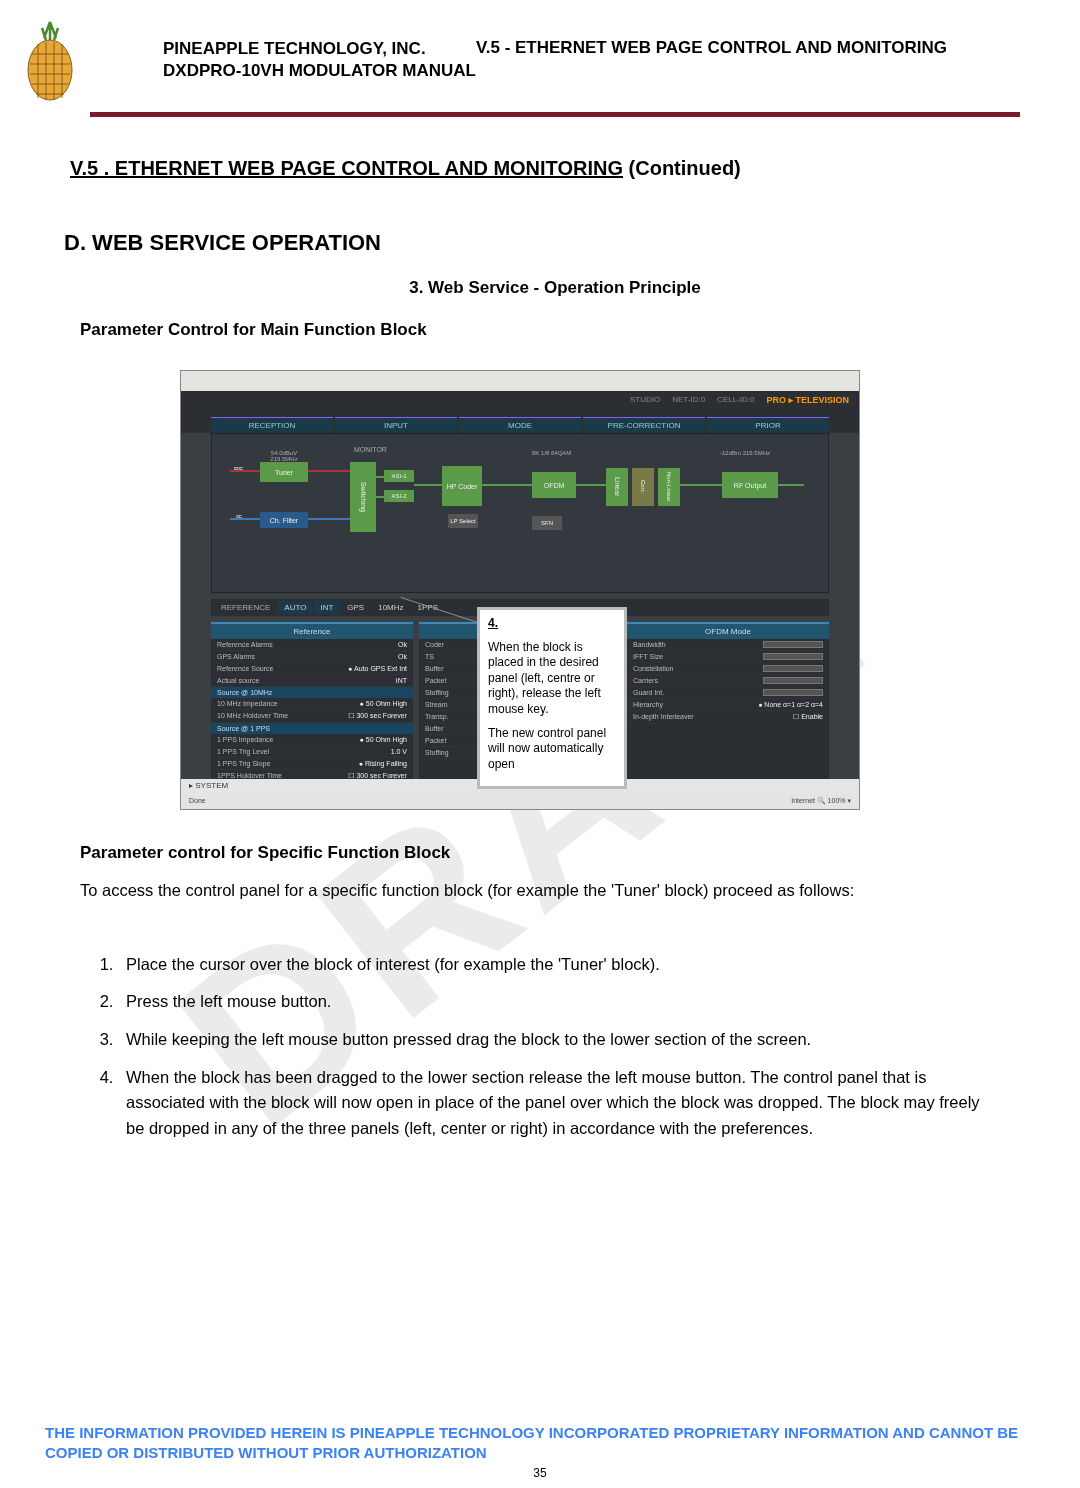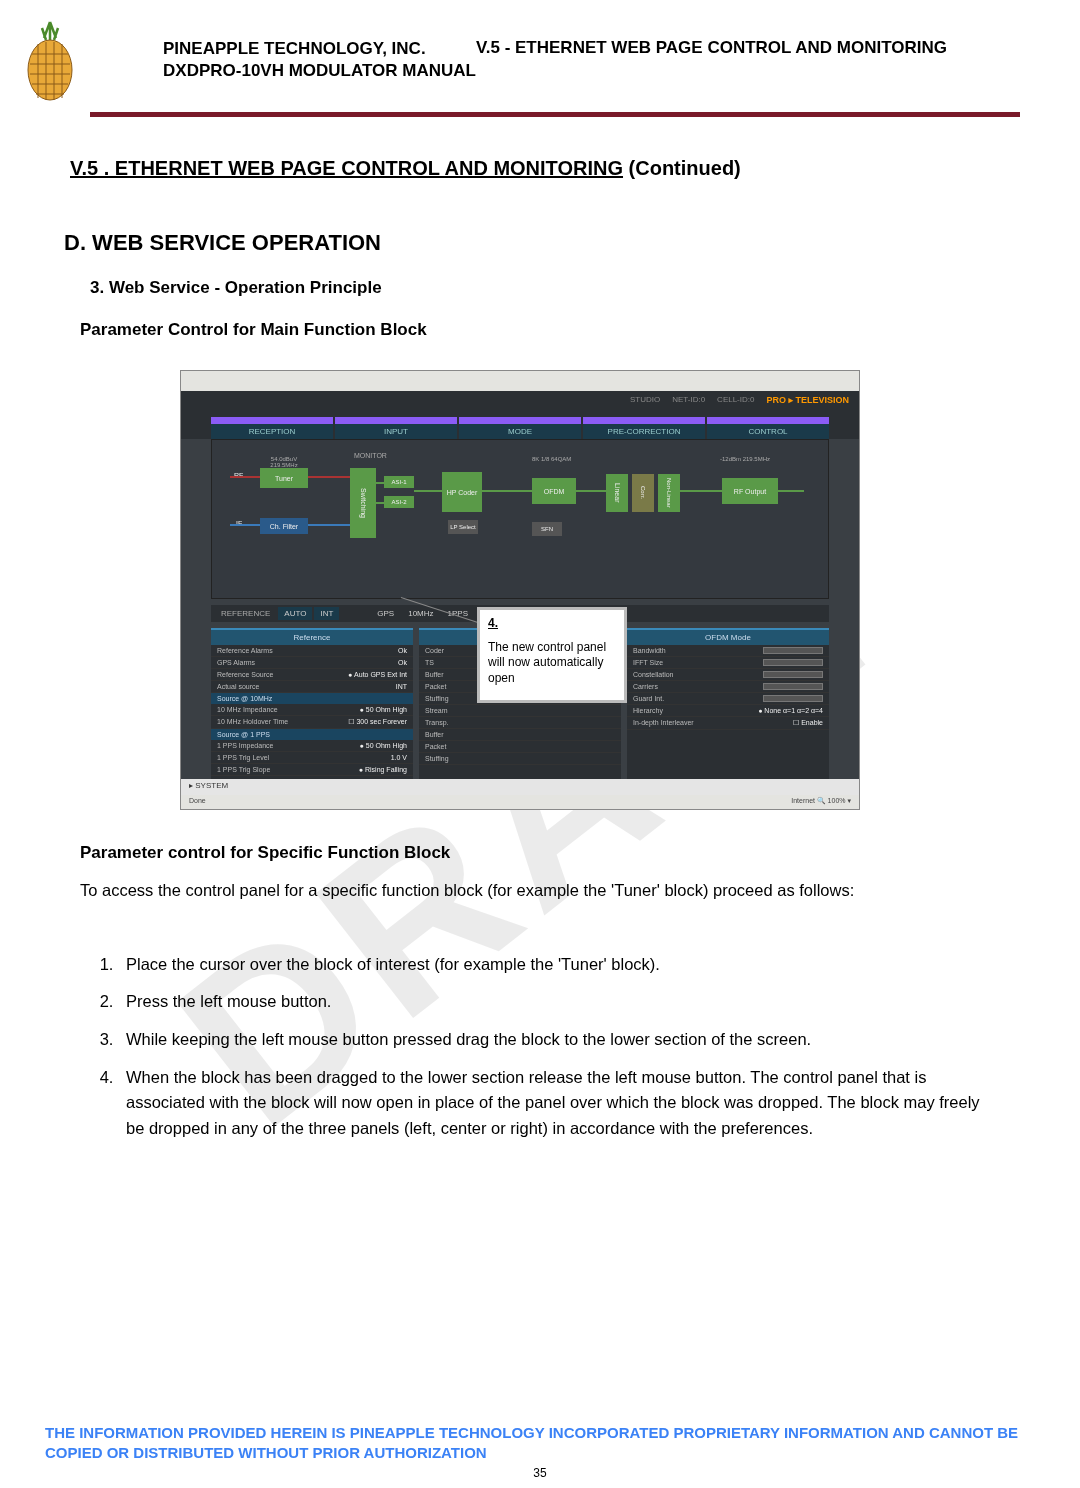--- a/index.html
+++ b/index.html
@@ -44,21 +44,21 @@
 
   .section-title {
     font-weight: bold;
     font-size: 20px;
     margin-bottom: 50px;
     margin-left: 50px;
   }
   .section-title .underline { text-decoration: underline; }
 
   .sub-d { font-weight: bold; font-size: 22px; margin-left: 44px; margin-bottom: 22px; }
-  .sub-3 { font-weight: bold; font-size: 17px; margin-left: 70px; margin-bottom: 22px; }
+  .sub-3 { font-weight: bold; font-size: 17px; margin-left: 70px; margin-bottom: 22px; text-align: center; }
   .sub-para { font-weight: bold; font-size: 17px; margin-left: 60px; margin-bottom: 30px; }
 
   
   .screenshot {
     width: 680px;
     height: 440px;
     margin: 20px auto 30px auto;
     background: #3a3f44;
     border: 1px solid #888;
     position: relative;
@@ -76,21 +76,21 @@
   .ss-logo-top {
     color: #f90; font-weight: bold; font-size: 9px;
   }
   .ss-tabs {
     display: flex; gap: 2px; padding: 8px 30px 0 30px;
     background: #2b2f33;
   }
   .ss-tab {
     flex: 1; text-align: center; padding: 3px 4px;
     background: #1a3a4a; color: #9cc; font-size: 8px;
-    border-top: 7px solid #8b5cf6;
+    border-top: 1px solid #8b5cf6;
   }
   .ss-diagram {
     height: 160px; margin: 0 30px 6px 30px;
     background: #34393f;
     position: relative;
     border: 1px solid #222;
   }
   .block {
     position: absolute; font-size: 7px; color: #eee;
     display: flex; align-items: center; justify-content: center;
@@ -264,21 +264,21 @@
       <span>STUDIO</span>
       <span>NET-ID:0</span>
       <span>CELL-ID:0</span>
       <span class="ss-logo-top">PRO ▸ TELEVISION</span>
     </div>
     <div class="ss-tabs">
       <div class="ss-tab">RECEPTION</div>
       <div class="ss-tab">INPUT</div>
       <div class="ss-tab">MODE</div>
       <div class="ss-tab">PRE-CORRECTION</div>
-      <div class="ss-tab">CONTROL</div>
+      <div class="ss-tab">PRIOR</div>
     </div>
 
     <div class="ss-diagram">
       <div class="block b-tuner-label">54.0dBuV
 219.5MHz</div>
       <div class="block" style="left:20px;top:30px;font-size:7px;">RF</div>
       <div class="block" style="left:22px;top:78px;font-size:7px;">IF</div>
       <div class="line l1"></div>
       <div class="line l2"></div>
       <div class="block b-tuner">Tuner</div>
@@ -310,21 +310,21 @@
       <div class="block b-rfout-top">-12dBm
 219.5MHz</div>
       <div class="block b-rfout">RF Output</div>
       <div class="line l11"></div>
     </div>
 
     <div class="ss-refbar">
       <span style="background:none;color:#aaa;">REFERENCE</span>
       <span>AUTO</span>
       <span>INT</span>
-      <span style="background:none;margin-left:30px;">GPS</span>
+      <span style="background:none;">GPS</span>
       <span style="background:none;">10MHz</span>
       <span style="background:none;">1PPS</span>
     </div>
 
     <div class="ss-panels">
 
       <div class="panel">
         <div class="panel-head">Reference</div>
         <div class="panel-row">
             <span>Reference Alarms</span>
@@ -433,20 +433,21 @@
         <div class="panel-row">
             <span>In-depth Interleaver</span>
             <span class="val chk">Enable</span>
           </div>
       </div>
     </div>
 
     <div class="callout-line"></div>
     <div class="callout">
       <p><span class="num">4.</span></p>
+      <p>When the block is placed in the desired panel (left, centre or right), release the left mouse key.</p>
       <p>The new control panel will now automatically open</p>
     </div>
 
     <div class="ss-status">▸ SYSTEM</div>
     <div class="ss-bottom">
       <span>Done</span>
       <span>Internet    🔍 100% ▾</span>
     </div>
   </div>
 

